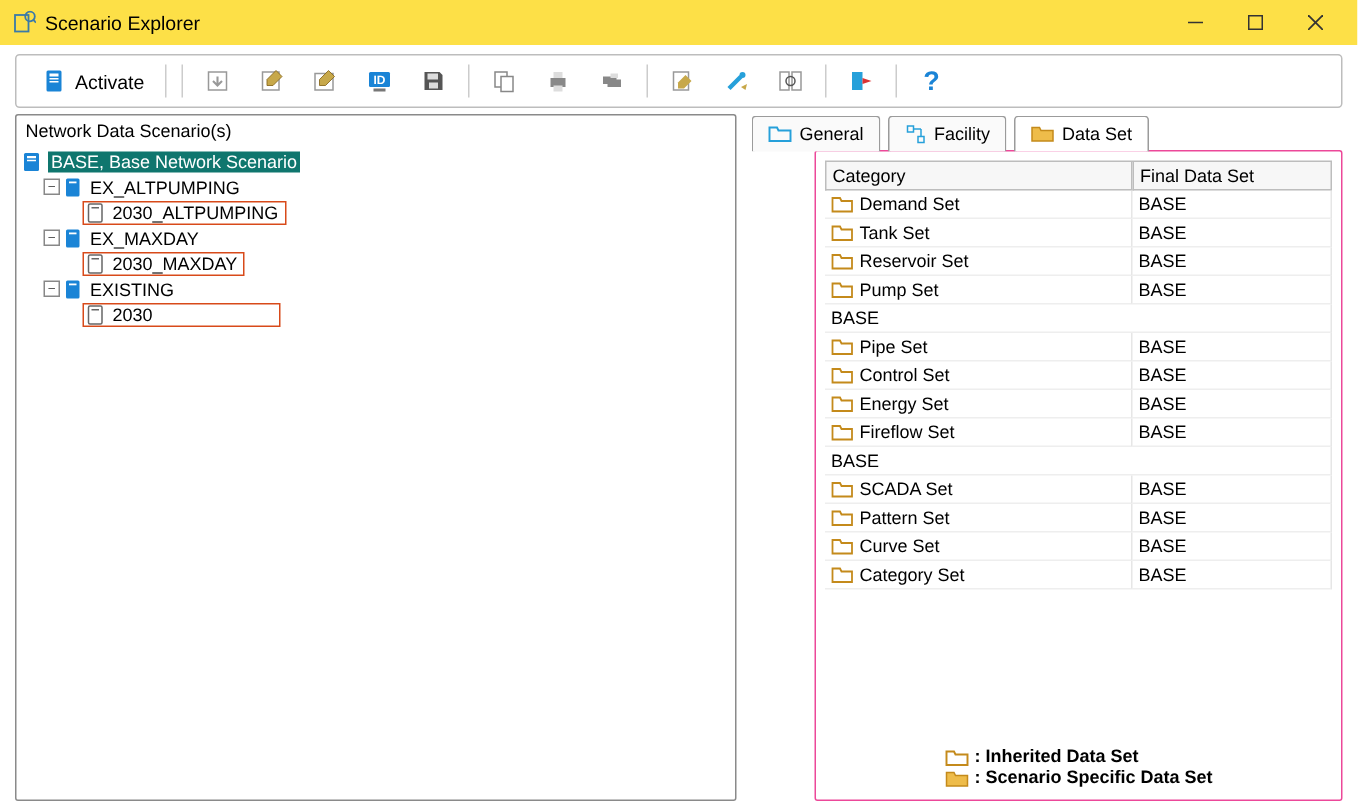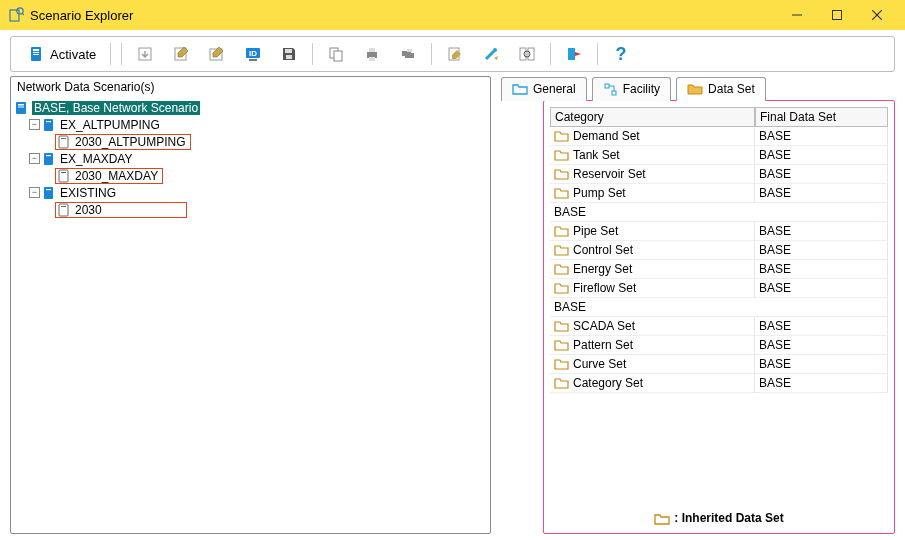--- a/index.html
+++ b/index.html
@@ -566,16 +566,24 @@
       </div>
       <div class="legend">
         <div class="legend-row">
           <span>
               <svg width="16" height="13">
                 <path d="M1 3 h5 l1 2 h8 v7 h-14 z" fill="none" stroke="#c48a1b" stroke-width="1.3"></path>
               </svg>
             </span>
           <span>: Inherited Data Set</span>
         </div>
+        <div class="legend-row">
+          <span>
+              <svg width="16" height="13">
+                <path d="M1 3 h5 l1 2 h8 v7 h-14 z" fill="#eebc4a" stroke="#c48a1b"></path>
+              </svg>
+            </span>
+          <span>: Scenario Specific Data Set</span>
+        </div>
       </div>
     </div>
   </div>
 </div>
 
 </body></html>

